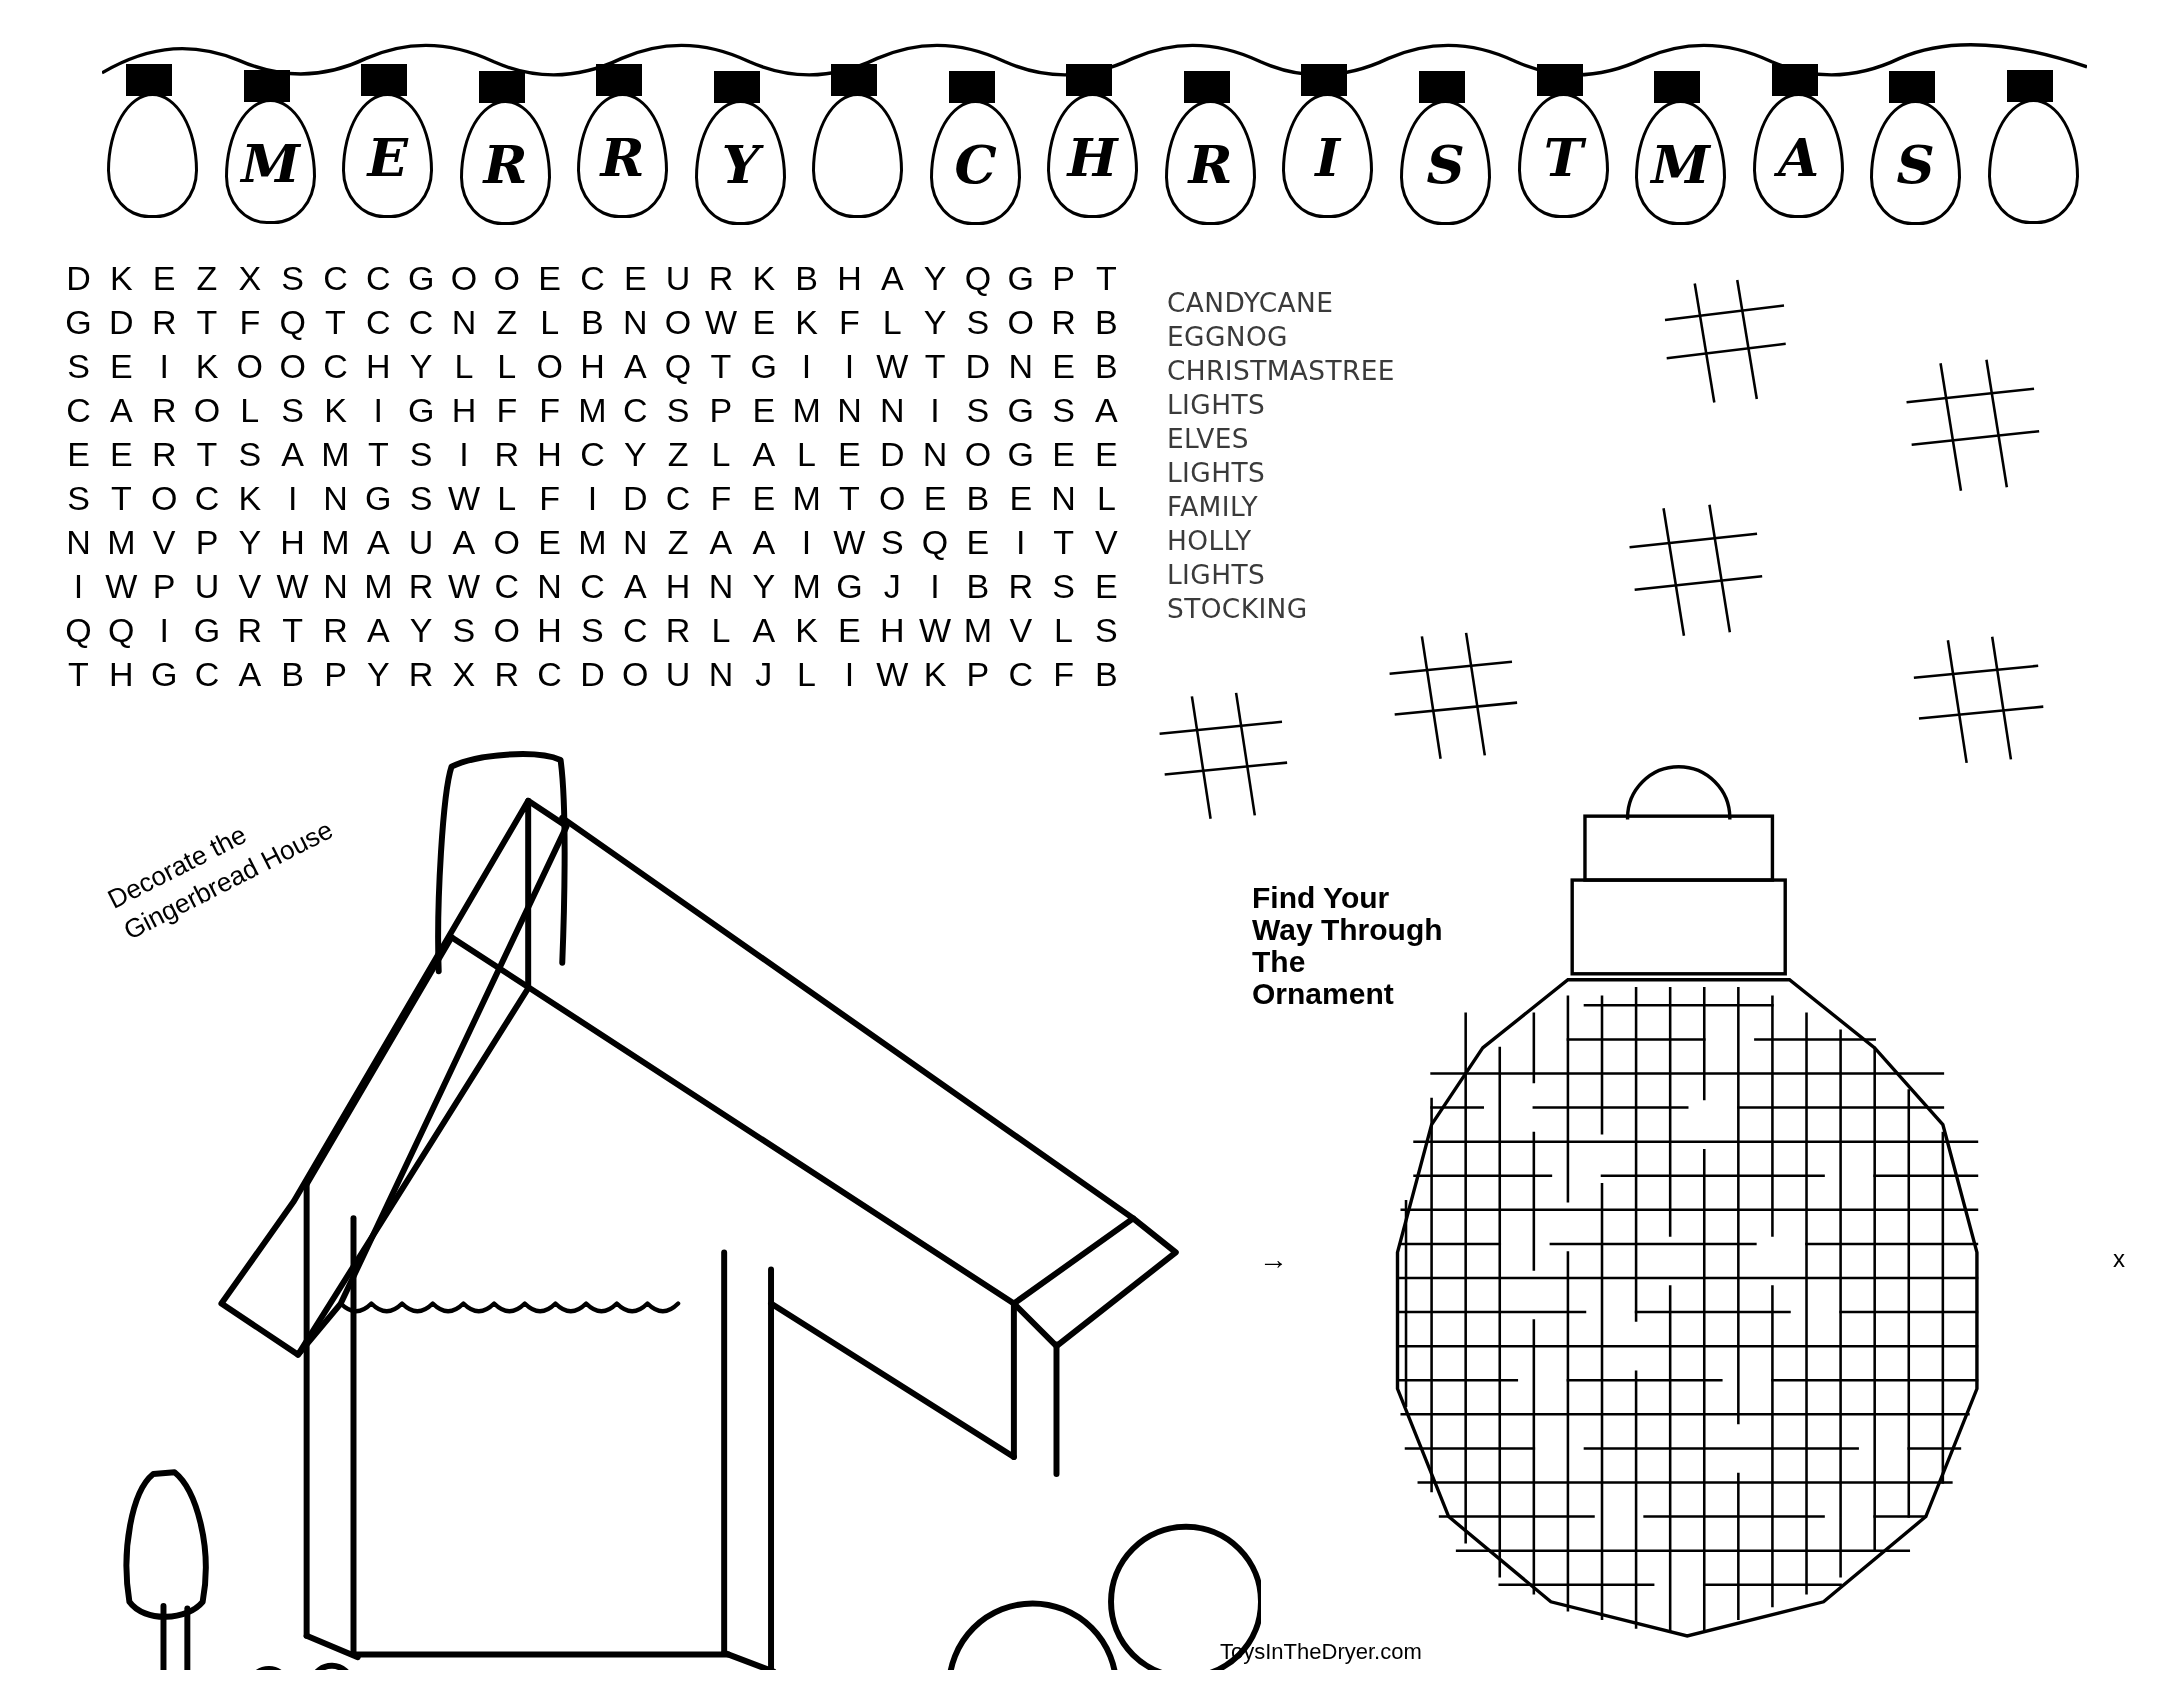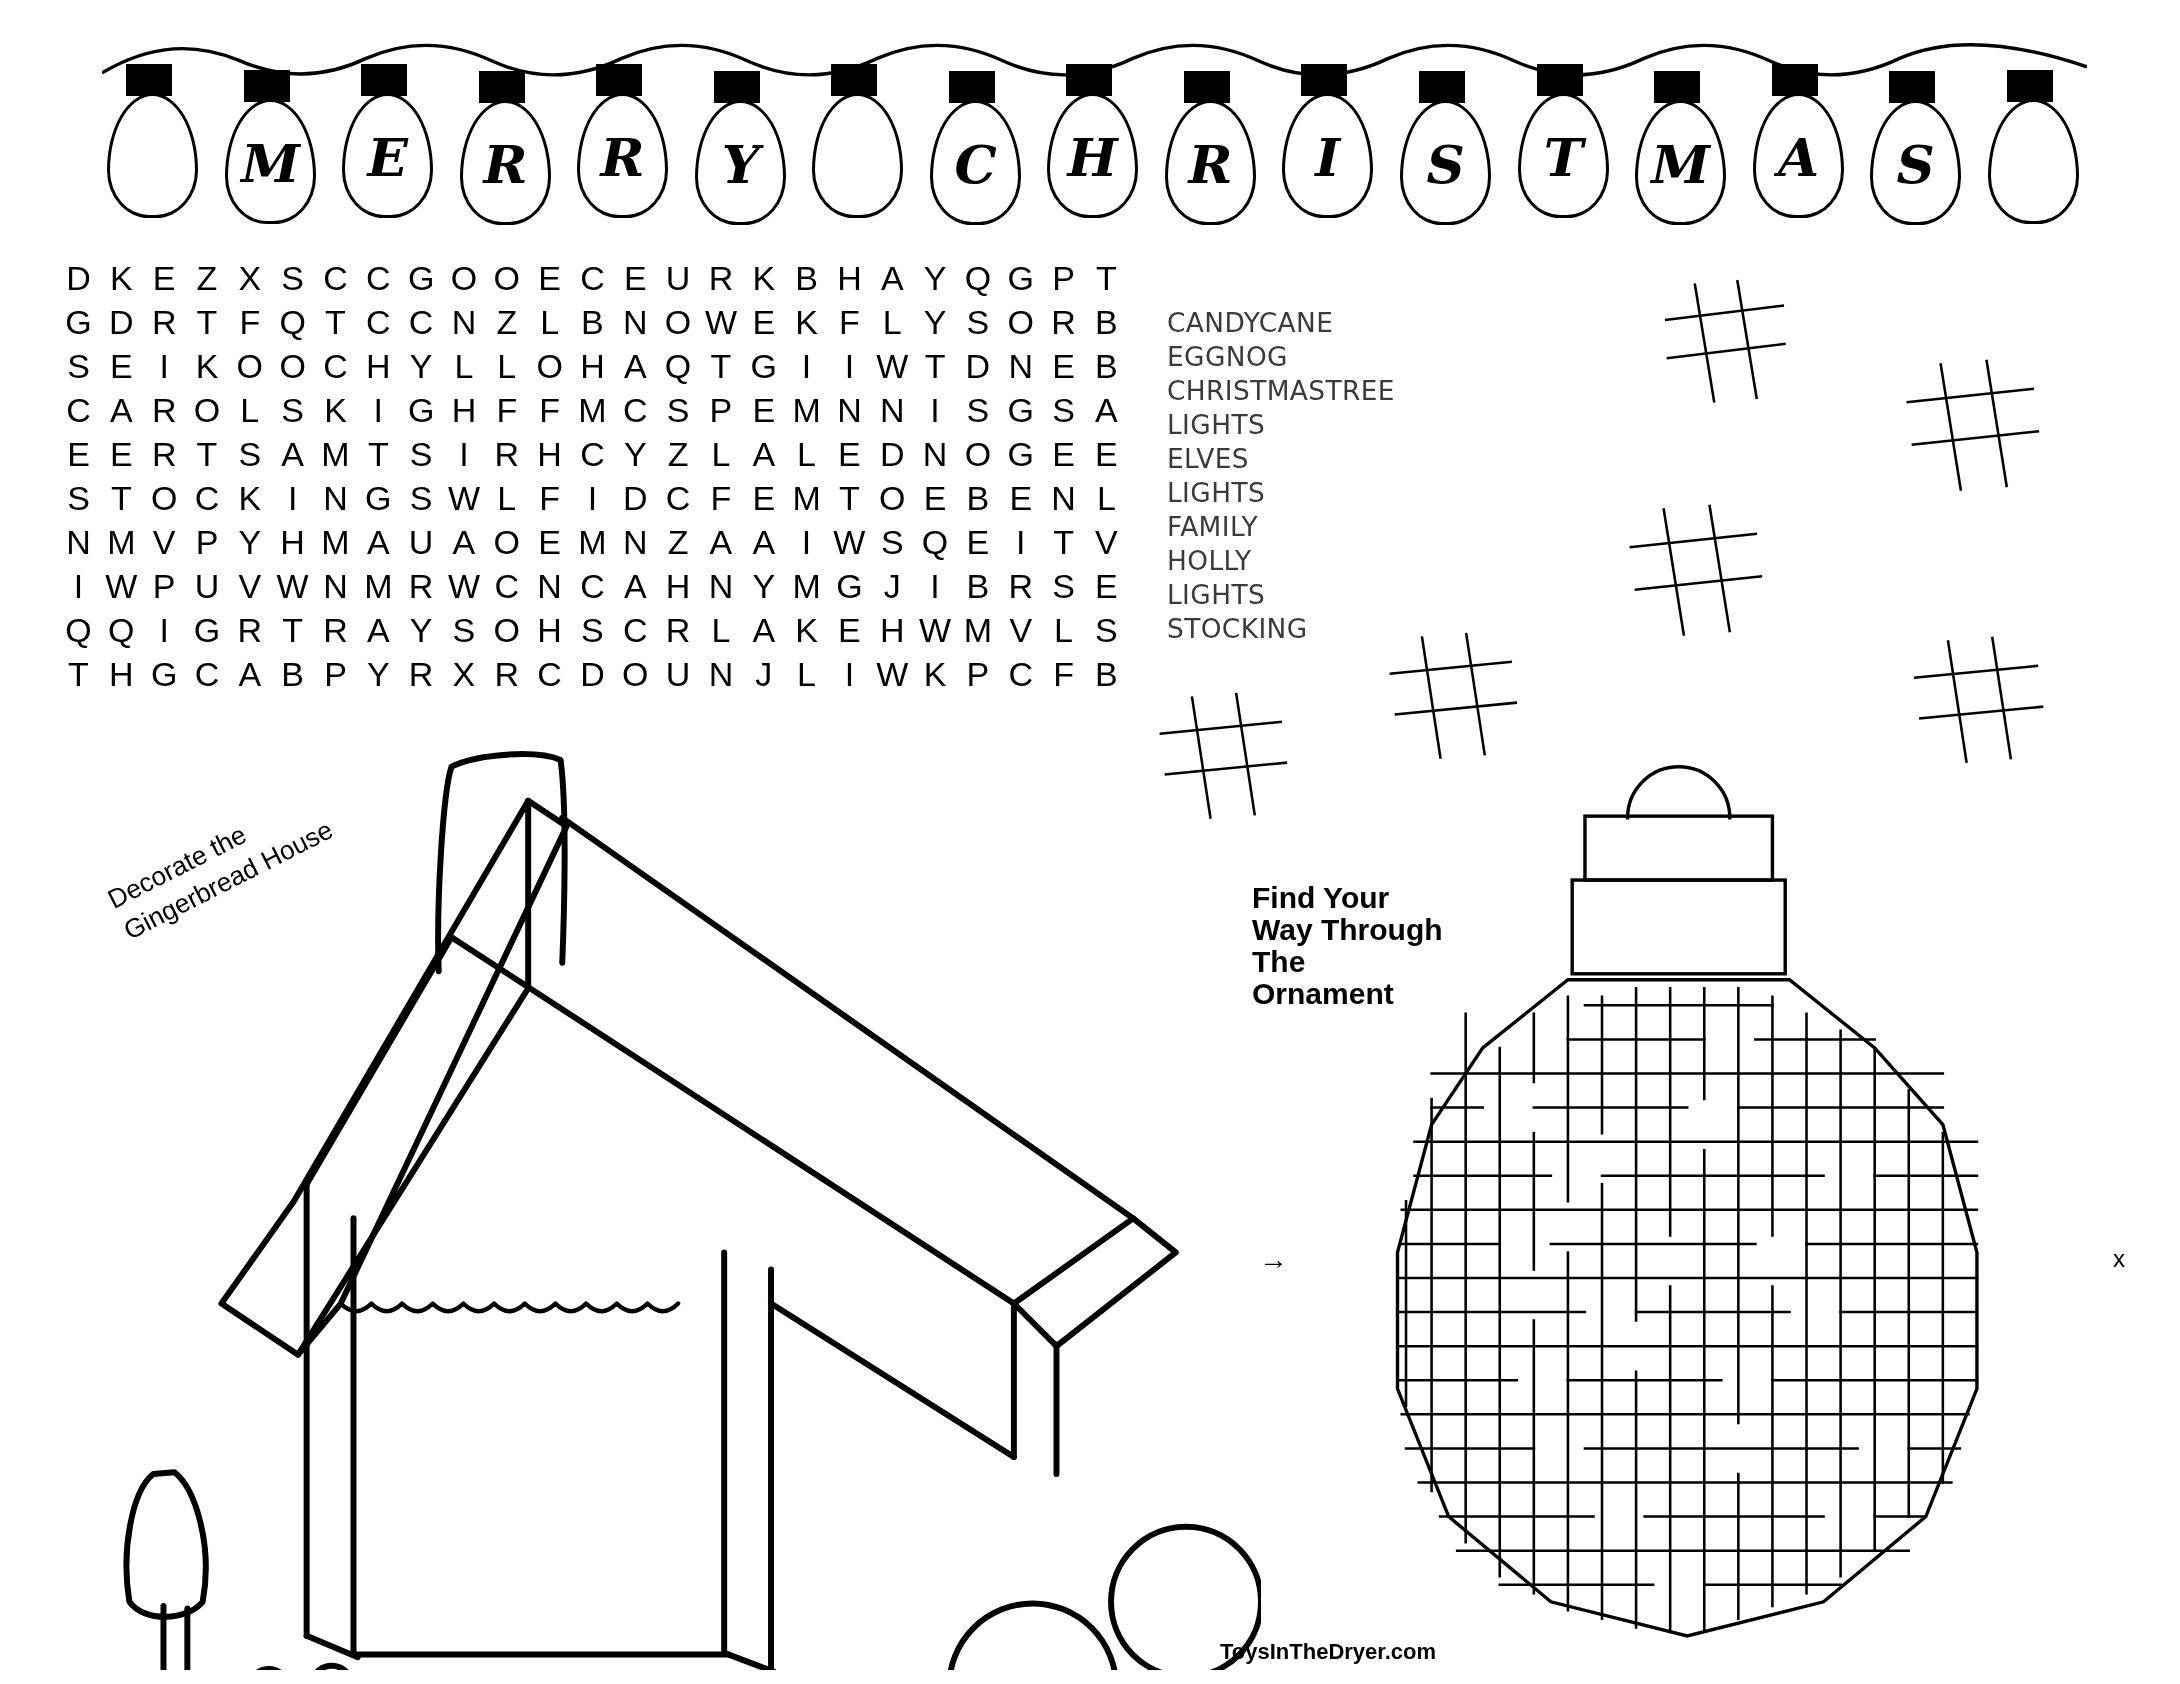--- a/index.html
+++ b/index.html
@@ -79,21 +79,21 @@
     font-family: "Liberation Sans", sans-serif;
     font-size: 34px;
     line-height: 1;
     letter-spacing: 0;
   }
 
   
   #word-list {
     position: absolute;
     left: 1167px;
-    top: 306px;
+    top: 286px;
     display: flex;
     gap: 43px;
     font-family: "DejaVu Sans", sans-serif;
   }
   .wl-col { display: flex; flex-direction: column; }
   .wl-item {
     font-size: 26.4px;
     line-height: 34px;
     letter-spacing: 0.4px;
     color: #3a3a3a;
@@ -153,21 +153,21 @@
     font-size: 24px;
     line-height: 1;
   }
 
   
   #footer-credit {
     position: absolute;
     left: 1220px;
     top: 1639px;
     font-size: 22px;
-    font-weight: bold;
+    font-weight: normal;
   }
 </style>
 </head>
 <body>
 
 <div id="lights-banner">
   <svg width="1985" height="196" viewBox="0 0 2330 230" style="position:absolute;left:0;top:0;">
     <path d="M0 55 C 60 20, 110 20, 160 40 C 210 62, 260 62, 310 38 C 360 16, 410 18, 460 42 C 510 64, 560 62, 610 38 C 660 16, 710 18, 760 42 C 810 64, 860 62, 910 38 C 960 16, 1010 18, 1060 42 C 1110 64, 1160 62, 1210 38 C 1260 16, 1310 18, 1360 42 C 1410 64, 1460 62, 1510 38 C 1560 16, 1610 18, 1660 42 C 1710 64, 1760 62, 1810 38 C 1860 16, 1910 18, 1960 42 C 2010 64, 2060 62, 2110 38 C 2160 16, 2230 14, 2330 48" fill="none" stroke="#000" stroke-width="4"></path>
   </svg>
   <div class="bulb-wrap" style="left:0px; top:6.8px;">

